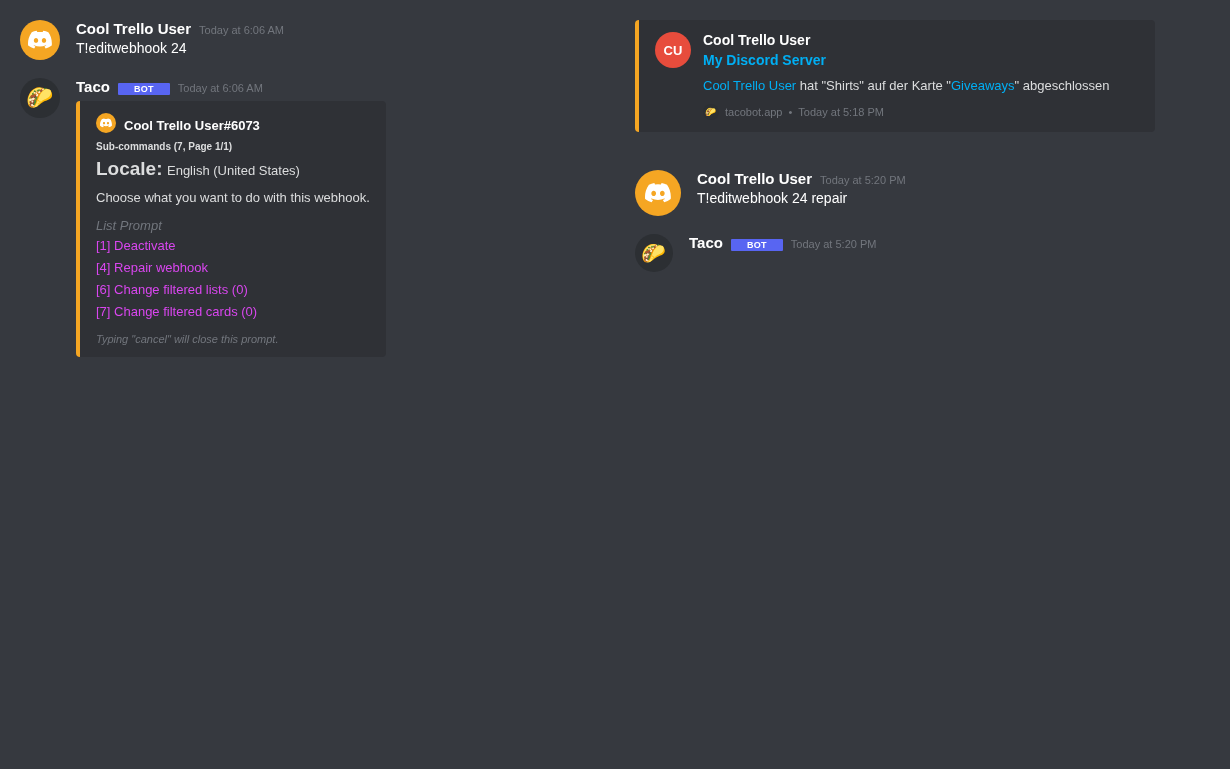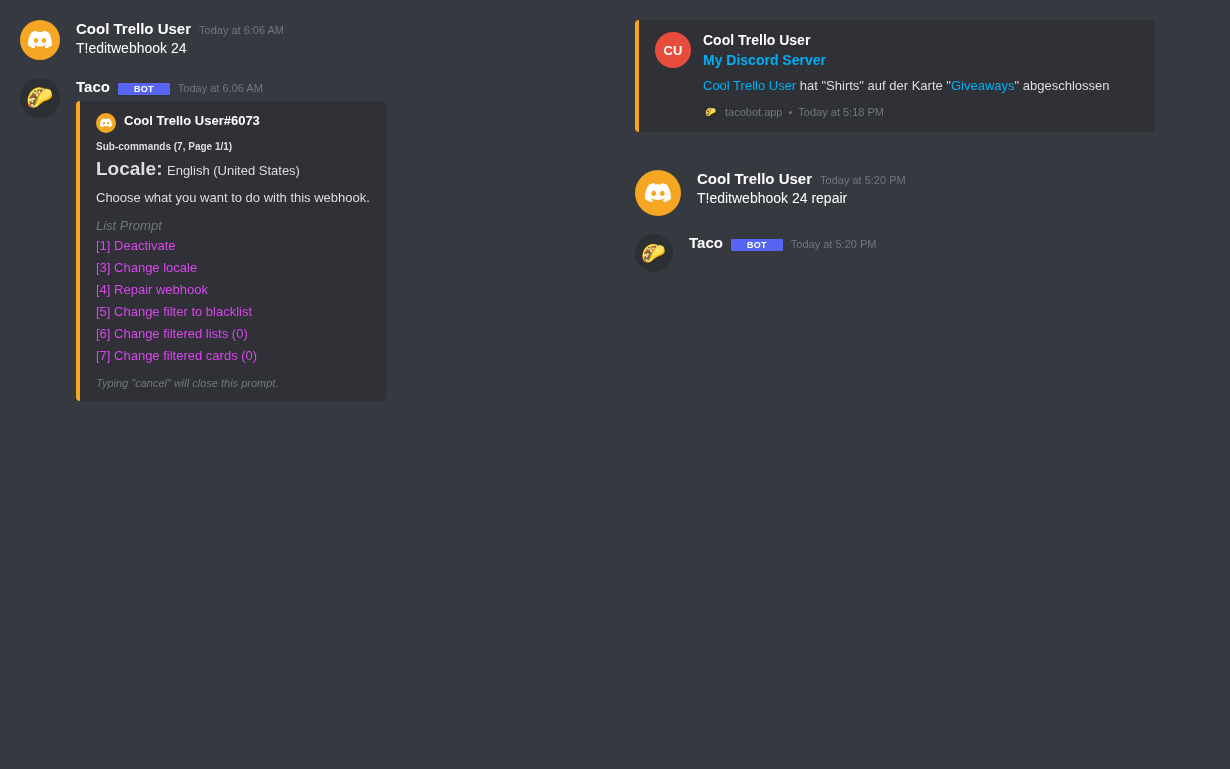--- a/index.html
+++ b/index.html
@@ -116,21 +116,21 @@
       background-color: #2f3136;
       border-left: 4px solid #f5a623;
       border-radius: 4px;
       padding: 12px 16px;
       margin-top: 4px;
       max-width: 380px;
     }
 
     .embed-author {
       display: flex;
-      align-items: flex-start;
+      align-items: flex-end;
       gap: 8px;
       margin-bottom: 8px;
     }
 
     .embed-author-icon {
       width: 20px;
       height: 20px;
       border-radius: 50%;
       background-color: #f5a623;
       display: flex;
@@ -309,23 +309,21 @@
           </div>
           <div class="embed-title">Sub-commands (7, Page 1/1)</div>
           <div style="margin-bottom:8px;">
             <span class="embed-field-name">Locale:</span>
             <span class="embed-field-value">English (United States)</span>
           </div>
           <div class="embed-description">Choose what you want to do with this webhook.</div>
           <div class="embed-list-prompt">List Prompt</div>
           <div class="embed-list">
             <div>[1]  Deactivate</div>
-            <div>[3]  Change locale</div>
             <div>[4]  Repair webhook</div>
-            <div>[5]  Change filter to blacklist</div>
             <div>[6]  Change filtered lists (0)</div>
             <div>[7]  Change filtered cards (0)</div>
           </div>
           <div class="embed-cancel-note">Typing "cancel" will close this prompt.</div>
         </div>
       </div>
     </div>
   </div>
 
   <div class="right-column">

